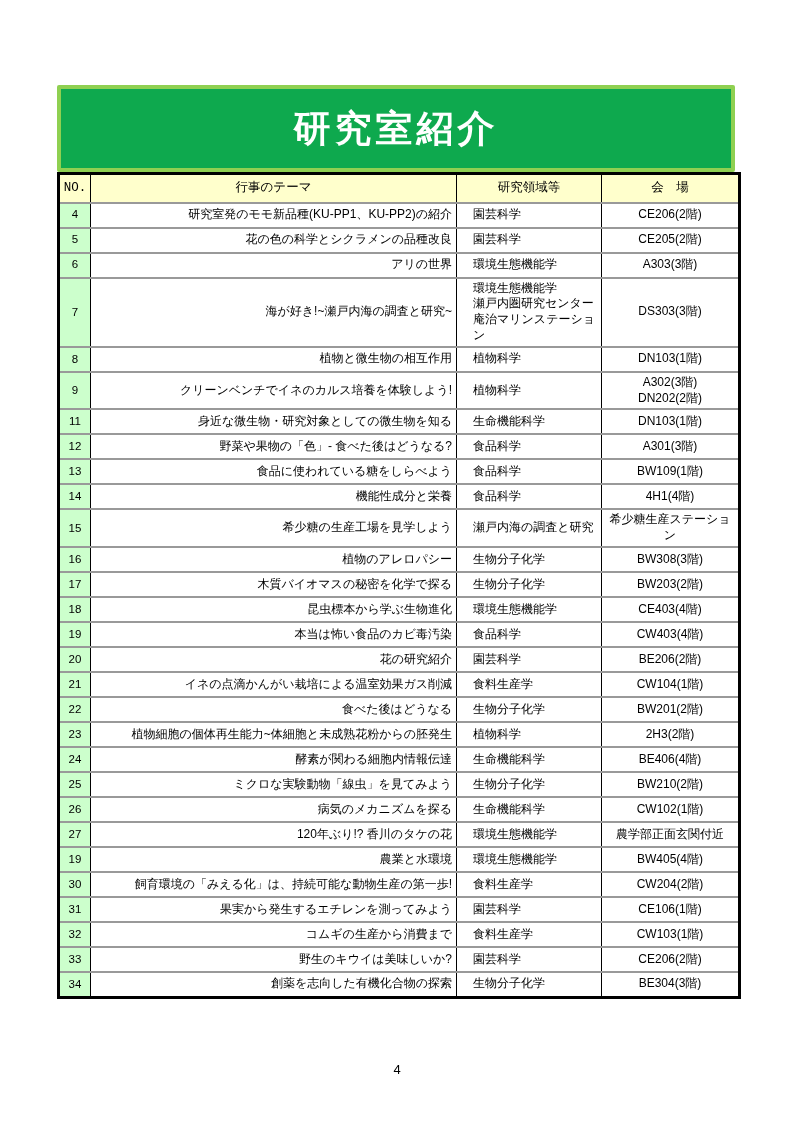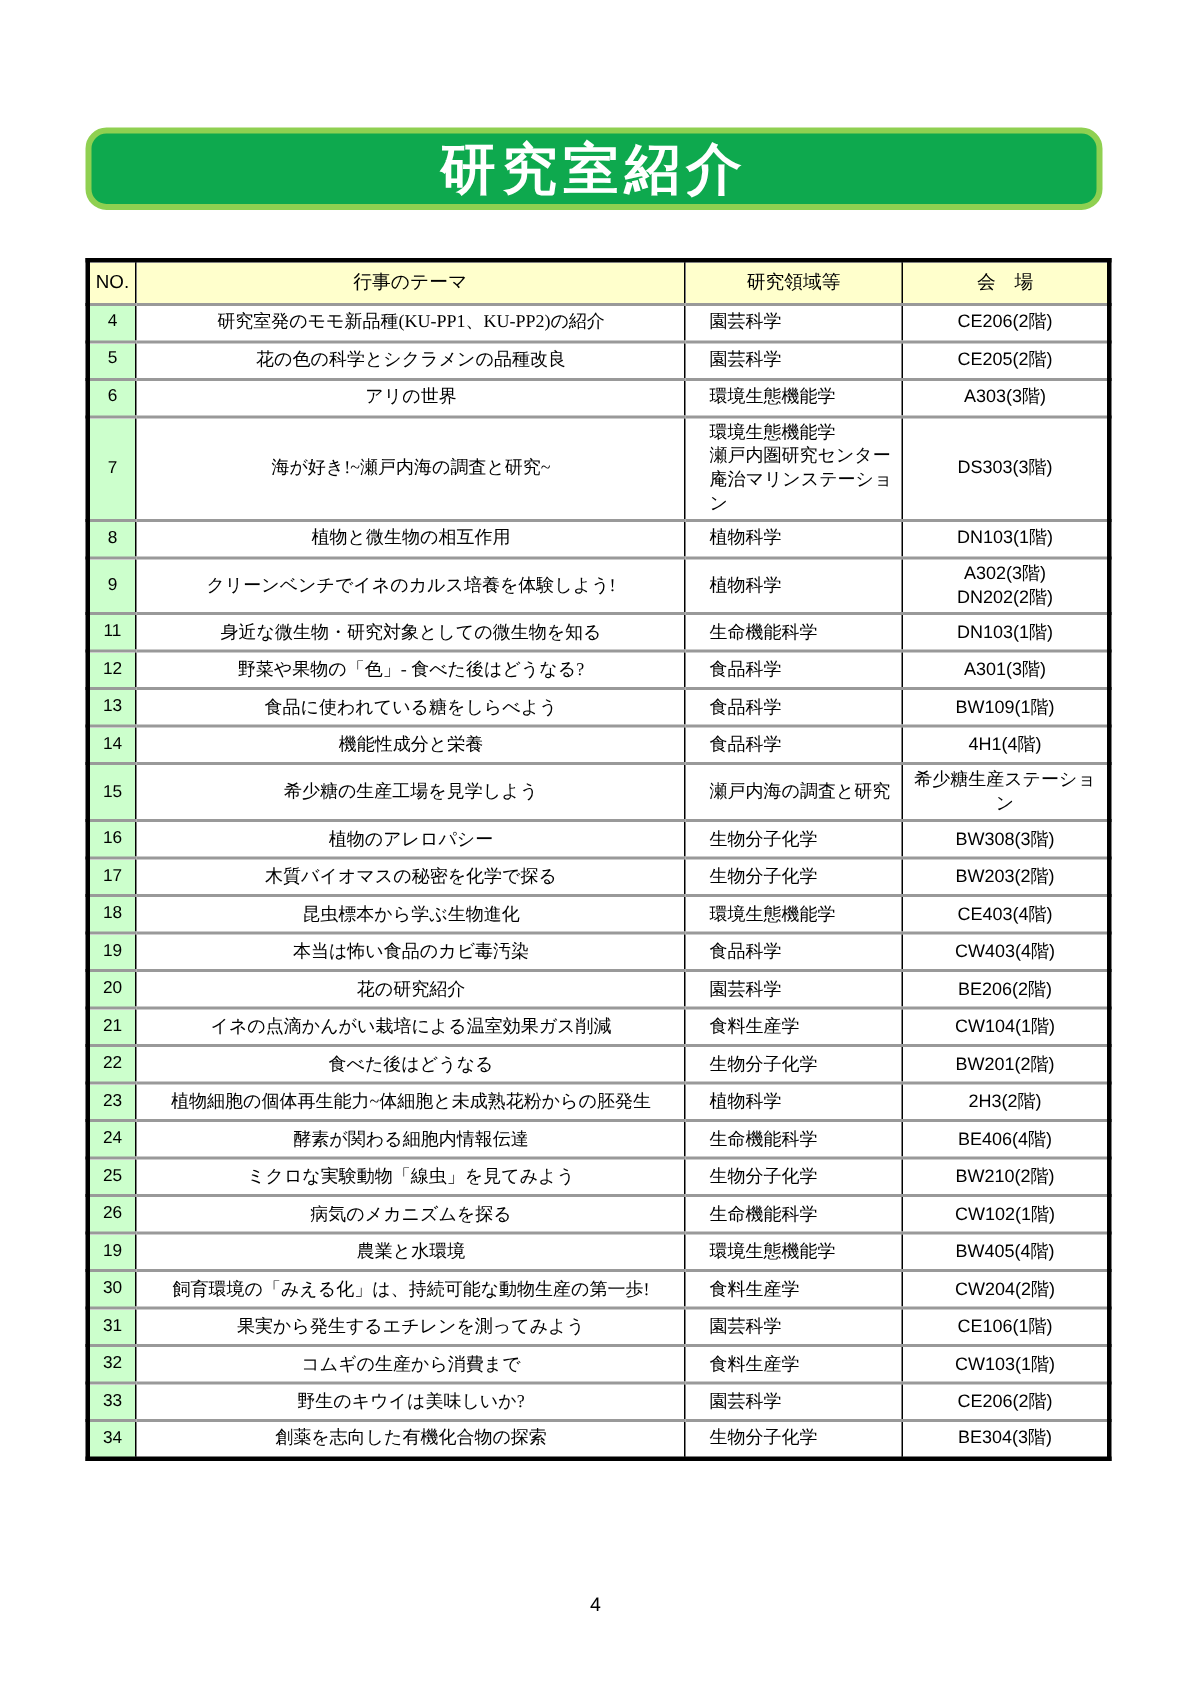--- a/index.html
+++ b/index.html
@@ -1,21 +1,21 @@
 <!DOCTYPE html>
 <html><head>
 <meta charset="utf-8">
 <style>
   * { margin: 0; padding: 0; box-sizing: border-box; }
   html, body { width: 794px; height: 1123px; background: #ffffff; position: relative;
     font-family: "Liberation Sans", "DejaVu Sans", sans-serif; }
 
   .banner {
-    position: absolute; left: 57px; top: 85px; width: 678px; height: 55px;
-    background: #0EA94E; border: 4px solid #8FD051; border-radius: 14px;
+    position: absolute; left: 57px; top: 85px; width: 678px; height: 87px;
+    background: #0EA94E; border: 4px solid #8FD051; border-radius: 2px;
     display: flex; align-items: center; justify-content: center;
   }
   .banner-title {
     color: #ffffff; font-size: 37px; font-weight: bold; letter-spacing: 4px;
   }
 
   table.events {
     position: absolute; left: 57px; top: 172px; width: 681px;
     border-collapse: collapse; border: 3px solid #000000;
     table-layout: fixed;
@@ -27,25 +27,25 @@
 
   th, td {
     border: 1px solid #000000;
     border-top: 2px solid #999999;
     border-bottom: 2px solid #999999;
     font-size: 12px; line-height: 1.32;
     overflow: hidden;
   }
   thead th {
     background: #FFFFCC; font-weight: normal; text-align: center;
-    height: 29px; font-size: 12.5px;
+    height: 29px; font-size: 12.5px; font-family: Liberation Mono, monospace;
   }
   tbody td { height: 25px; background: #ffffff; padding: 2px 4px; }
   tbody td.c-no { background: #CCFFCC; text-align: center; font-size: 11.5px; padding: 2px 1px; }
-  tbody td.c-theme { text-align: center; padding-left: 5px; font-family: Liberation Serif, serif; }
+  tbody td.c-theme { text-align: right; padding-left: 5px; }
   tbody td.c-area { text-align: left; padding-left: 16px; white-space: pre-line; }
   tbody td.c-venue { text-align: center; white-space: pre-line; }
 
   .page-footer {
     position: absolute; left: 0; top: 1062px; width: 794px;
     text-align: center; font-size: 13px; color: #000000;
   }
 </style>
 </head>
 <body>
@@ -221,20 +221,26 @@
     <td class="c-venue">BW210(2階)</td>
   </tr>
 
   <tr>
     <td class="c-no">26</td>
     <td class="c-theme">病気のメカニズムを探る</td>
     <td class="c-area">生命機能科学</td>
     <td class="c-venue">CW102(1階)</td>
   </tr>
 
+  <tr>
+    <td class="c-no">27</td>
+    <td class="c-theme">120年ぶり!? 香川のタケの花</td>
+    <td class="c-area">環境生態機能学</td>
+    <td class="c-venue">農学部正面玄関付近</td>
+  </tr>
 
   <tr>
     <td class="c-no">19</td>
     <td class="c-theme">農業と水環境</td>
     <td class="c-area">環境生態機能学</td>
     <td class="c-venue">BW405(4階)</td>
   </tr>
 
 
   <tr>

